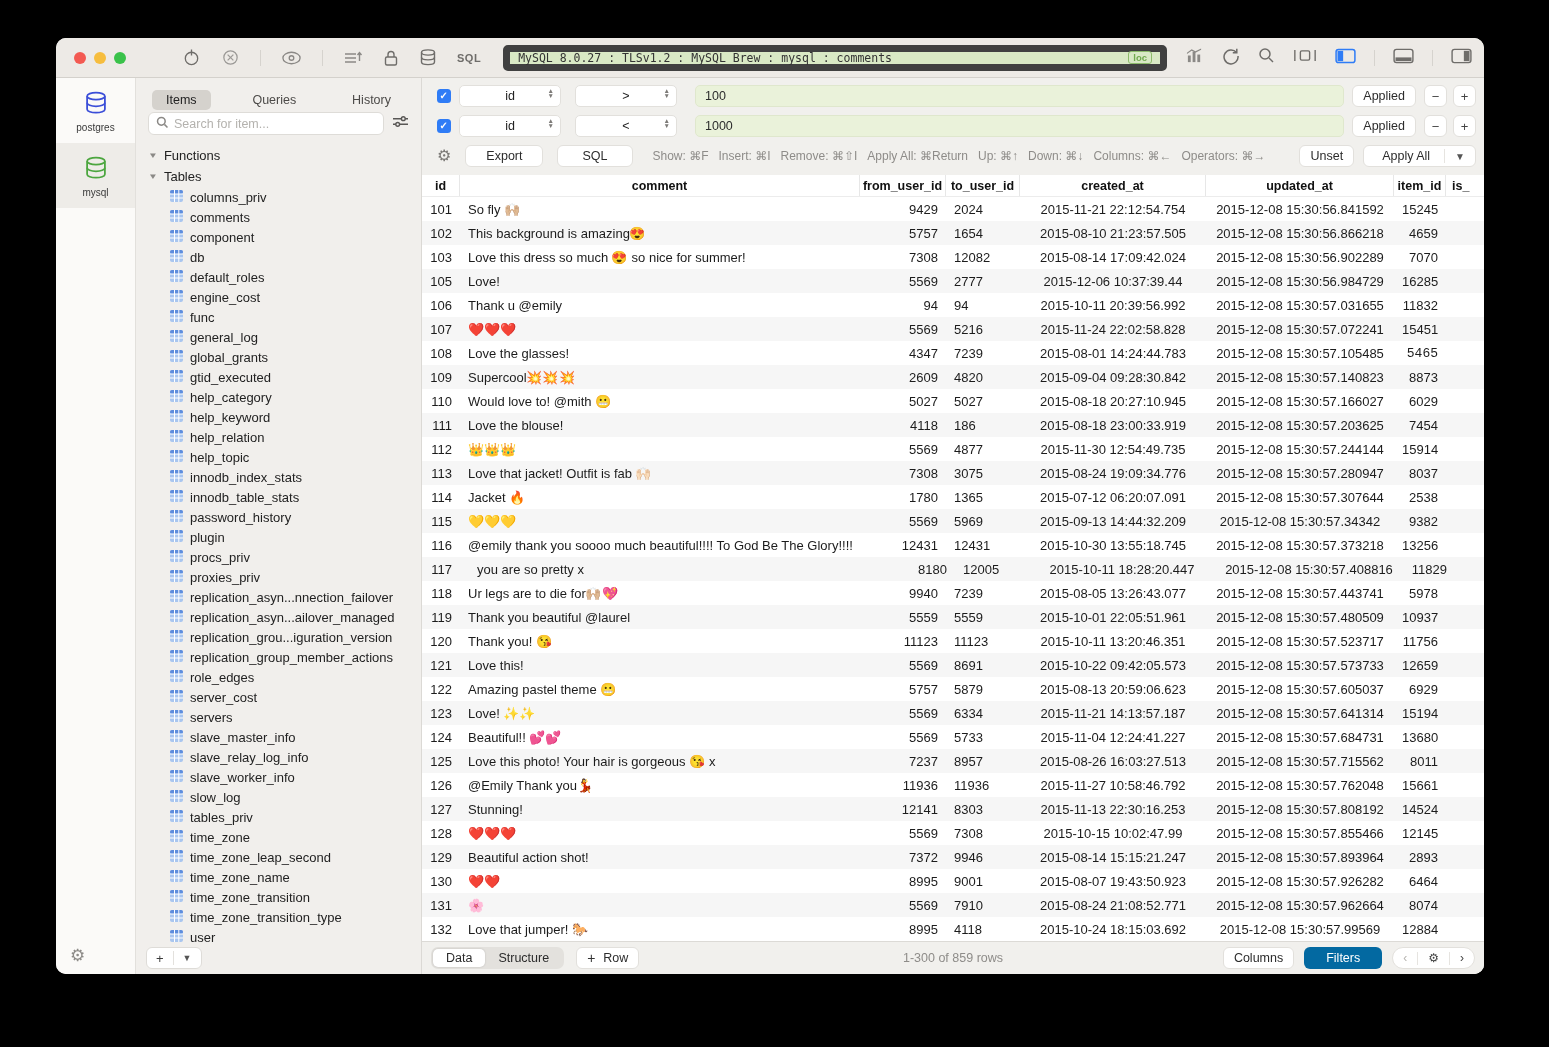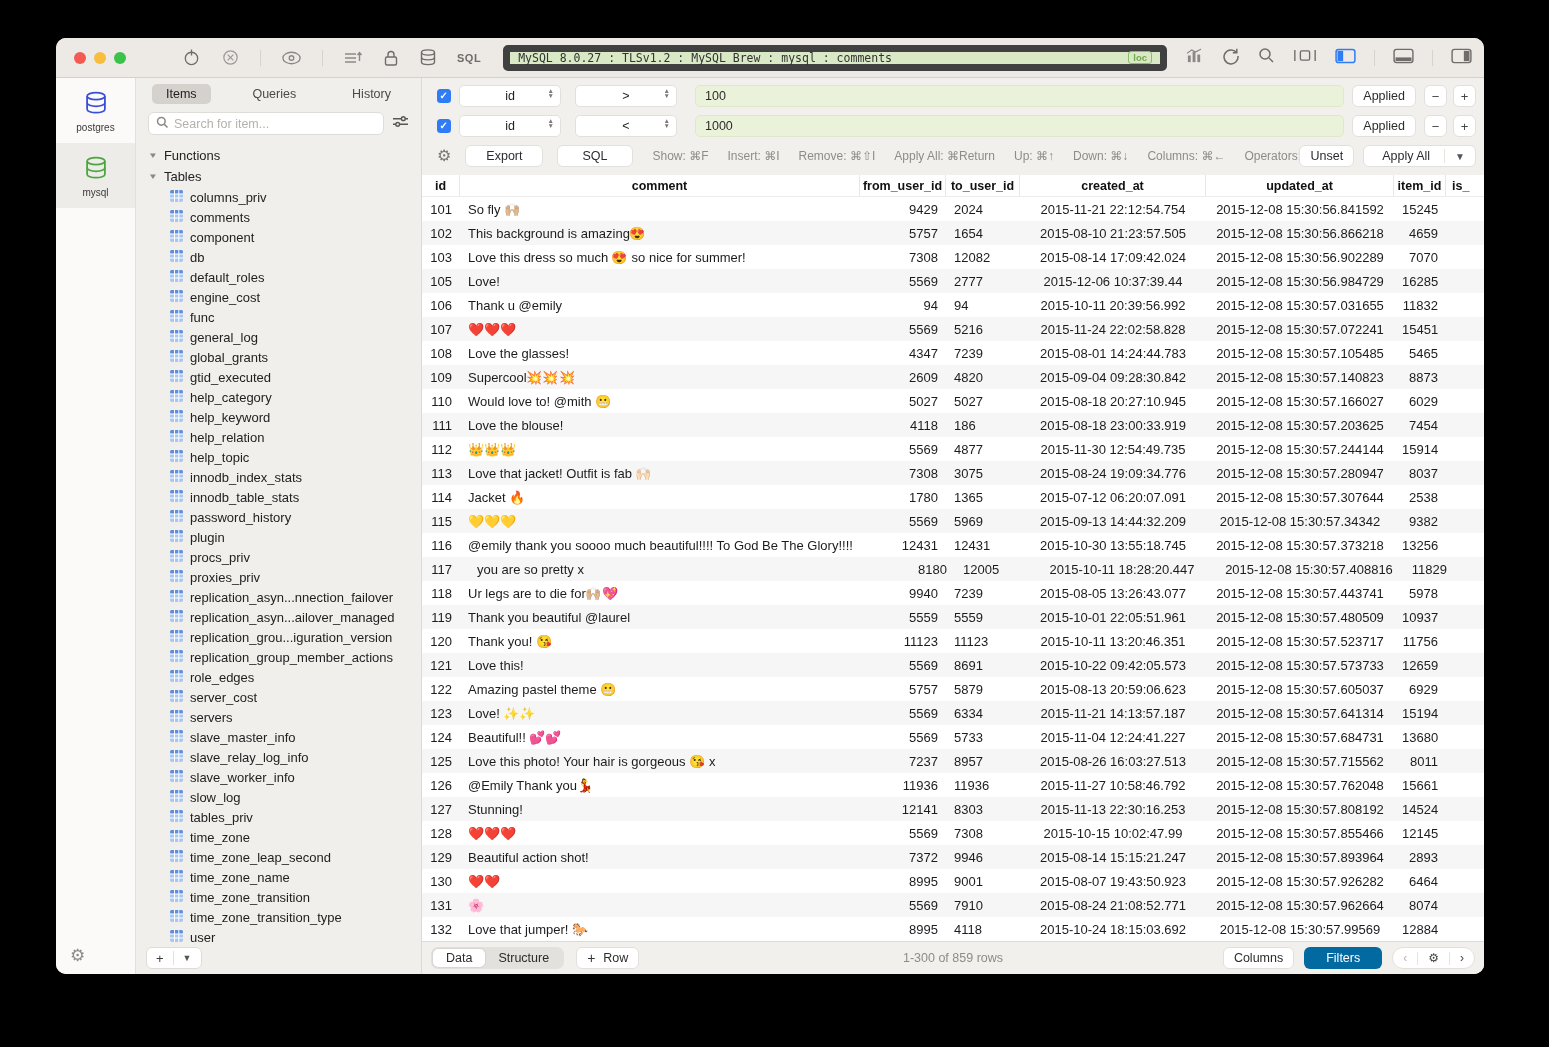--- a/index.html
+++ b/index.html
@@ -28,21 +28,21 @@
   
   .rail { flex:0 0 80px; background:#fbfaf8; border-right:1px solid #e2e0dc; position:relative; }
   .conn-item { padding:12px 0 10px; text-align:center; }
   .conn-item.selected { background:#eeece8; }
   .conn-item .db-ic { margin:0 auto 6px; width:26px; height:26px; }
   .conn-name { font-size:10px; color:#3a3a3a; }
   .rail-gear { position:absolute; left:14px; bottom:10px; font-size:17px; color:#8d8b88; line-height:1; }
 
   
   .sidebar { flex:0 0 286px; background:#f1efec; border-right:1px solid #dbd9d5; display:flex; flex-direction:column; }
-  .side-tabs { flex:0 0 32px; display:flex; align-items:center; justify-content:space-between; padding:0 16px; font-size:12.5px; color:#4c4a48; }
+  .side-tabs { flex:0 0 32px; display:flex; align-items:flex-end; justify-content:space-between; padding:0 16px; font-size:12.5px; color:#4c4a48; }
   .side-tab { padding:3px 14px; border-radius:5px; cursor:default; }
   .side-tab.active { background:#d5d2cd; color:#222; }
   .search-row { display:flex; align-items:center; gap:8px; padding:2px 12px 6px; }
   .search-box { flex:1; height:23px; background:#fff; border:1px solid #dedcd8; border-radius:6px; display:flex; align-items:center; padding:0 7px; gap:5px; }
   .search-ph { font-size:12.5px; color:#b4b2ae; }
   .tree { flex:1; overflow:hidden; padding-top:4px; }
   .tree-section { display:flex; align-items:center; gap:6px; height:21px; padding-left:12px; font-size:13px; color:#222; }
   .chev { color:#8b8986; font-size:10px; transform:scaleY(.8); }
   .tree-item { display:flex; align-items:center; gap:7px; height:20px; padding-left:34px; font-size:13px; color:#222; white-space:nowrap; }
   .sidebar-bottom { flex:0 0 32px; display:flex; align-items:center; padding:0 10px; }
@@ -62,21 +62,21 @@
   .gap14{ width:14px; flex:none; } .gap18{ width:18px; flex:none; } .gap8{ width:8px; flex:none; } .gap6{ width:6px; flex:none; }
   .fvalue { flex:1; height:22px; background:#eaf2da; border:1px solid #dfe7cd; border-radius:5px; display:flex; align-items:center;
             padding:0 9px; font-size:12.5px; color:#2c2c2c; }
   .pill { height:22px; background:#fff; border:1px solid #e2e0dc; border-radius:6px; display:flex; align-items:center;
           padding:0 10px; font-size:12.5px; color:#2c2c2c; white-space:nowrap; }
   .roundbtn { width:23px; height:22px; background:#fff; border:1px solid #e2e0dc; border-radius:6px; display:flex; align-items:center;
               justify-content:center; font-size:13px; color:#444; flex:none; }
 
   .actionbar { display:flex; align-items:center; padding:8px 8px 8px; gap:0; }
   .gear-ic { color:#7b7976; font-size:16px; margin:0 14px 0 7px; line-height:1; }
-  .shortcuts { display:flex; gap:19px; margin-left:20px; font-size:12px; color:#8e8c89; white-space:nowrap; overflow:hidden; }
+  .shortcuts { display:flex; gap:10px; margin-left:20px; font-size:12px; color:#8e8c89; white-space:nowrap; overflow:hidden; }
   .ab-right { margin-left:auto; display:flex; align-items:center; gap:9px; }
   .applyall { display:flex; align-items:center; gap:0; padding:0; }
   .applyall .lbl { padding:0 14px 0 18px; }
   .applyall .dv { width:1px; height:14px; background:#e6e4e0; }
   .applyall .ch { padding:0 10px; font-size:10px; color:#555; }
 
   
   .grid-area { flex:1; min-height:0; background:#fff; display:flex; flex-direction:column; overflow:hidden; }
   .grid-header { flex:0 0 22px; display:flex; align-items:stretch; background:#fff; border-bottom:1px solid #ececec; }
   .hcell { display:flex; align-items:center; justify-content:center; font-size:12.5px; font-weight:700; color:#111;
@@ -855,21 +855,21 @@
               <div class="cell al-r" style="width: 52px;">15451</div>
               <div class="cell" style="width: 36px; flex: 1 1 0%;"></div>
             </div>
             <div class="grid-row">
               <div class="cell al-r" style="width: 38px;">108</div>
               <div class="cell" style="width: 400px;">Love the glasses!</div>
               <div class="cell al-r" style="width: 86px;">4347</div>
               <div class="cell" style="width: 74px;">7239</div>
               <div class="cell al-c" style="width: 186px;">2015-08-01 14:24:44.783</div>
               <div class="cell al-c" style="width: 188px;">2015-12-08 15:30:57.105485</div>
-              <div class="cell al-r" style="width: 52px;">5465</div>
+              <div class="cell al-r" style="width: 52px; font-family: Liberation Mono, monospace;">5465</div>
               <div class="cell" style="width: 36px; flex: 1 1 0%;"></div>
             </div>
             <div class="grid-row alt">
               <div class="cell al-r" style="width: 38px;">109</div>
               <div class="cell" style="width: 400px;">Supercool💥💥💥</div>
               <div class="cell al-r" style="width: 86px;">2609</div>
               <div class="cell" style="width: 74px;">4820</div>
               <div class="cell al-c" style="width: 186px;">2015-09-04 09:28:30.842</div>
               <div class="cell al-c" style="width: 188px;">2015-12-08 15:30:57.140823</div>
               <div class="cell al-r" style="width: 52px;">8873</div>

